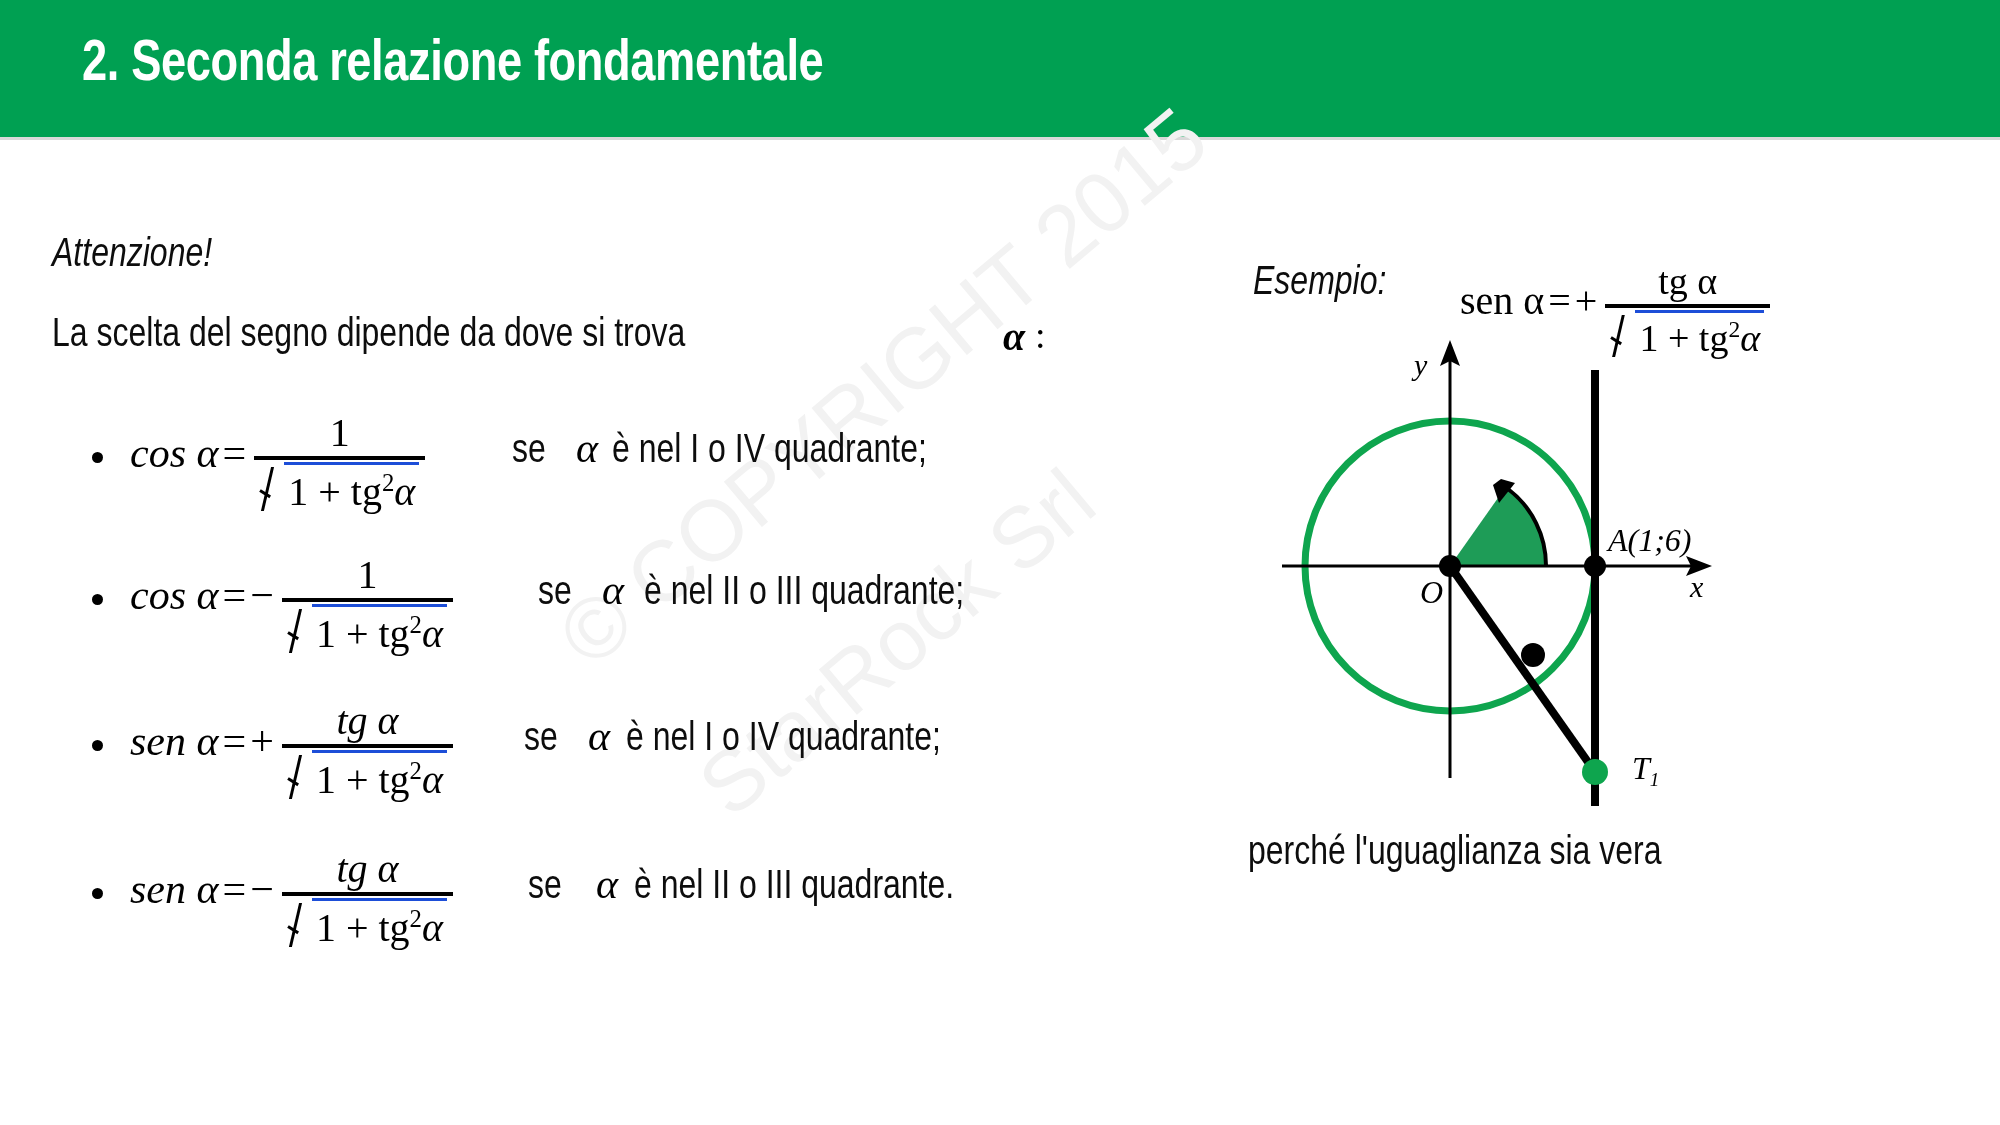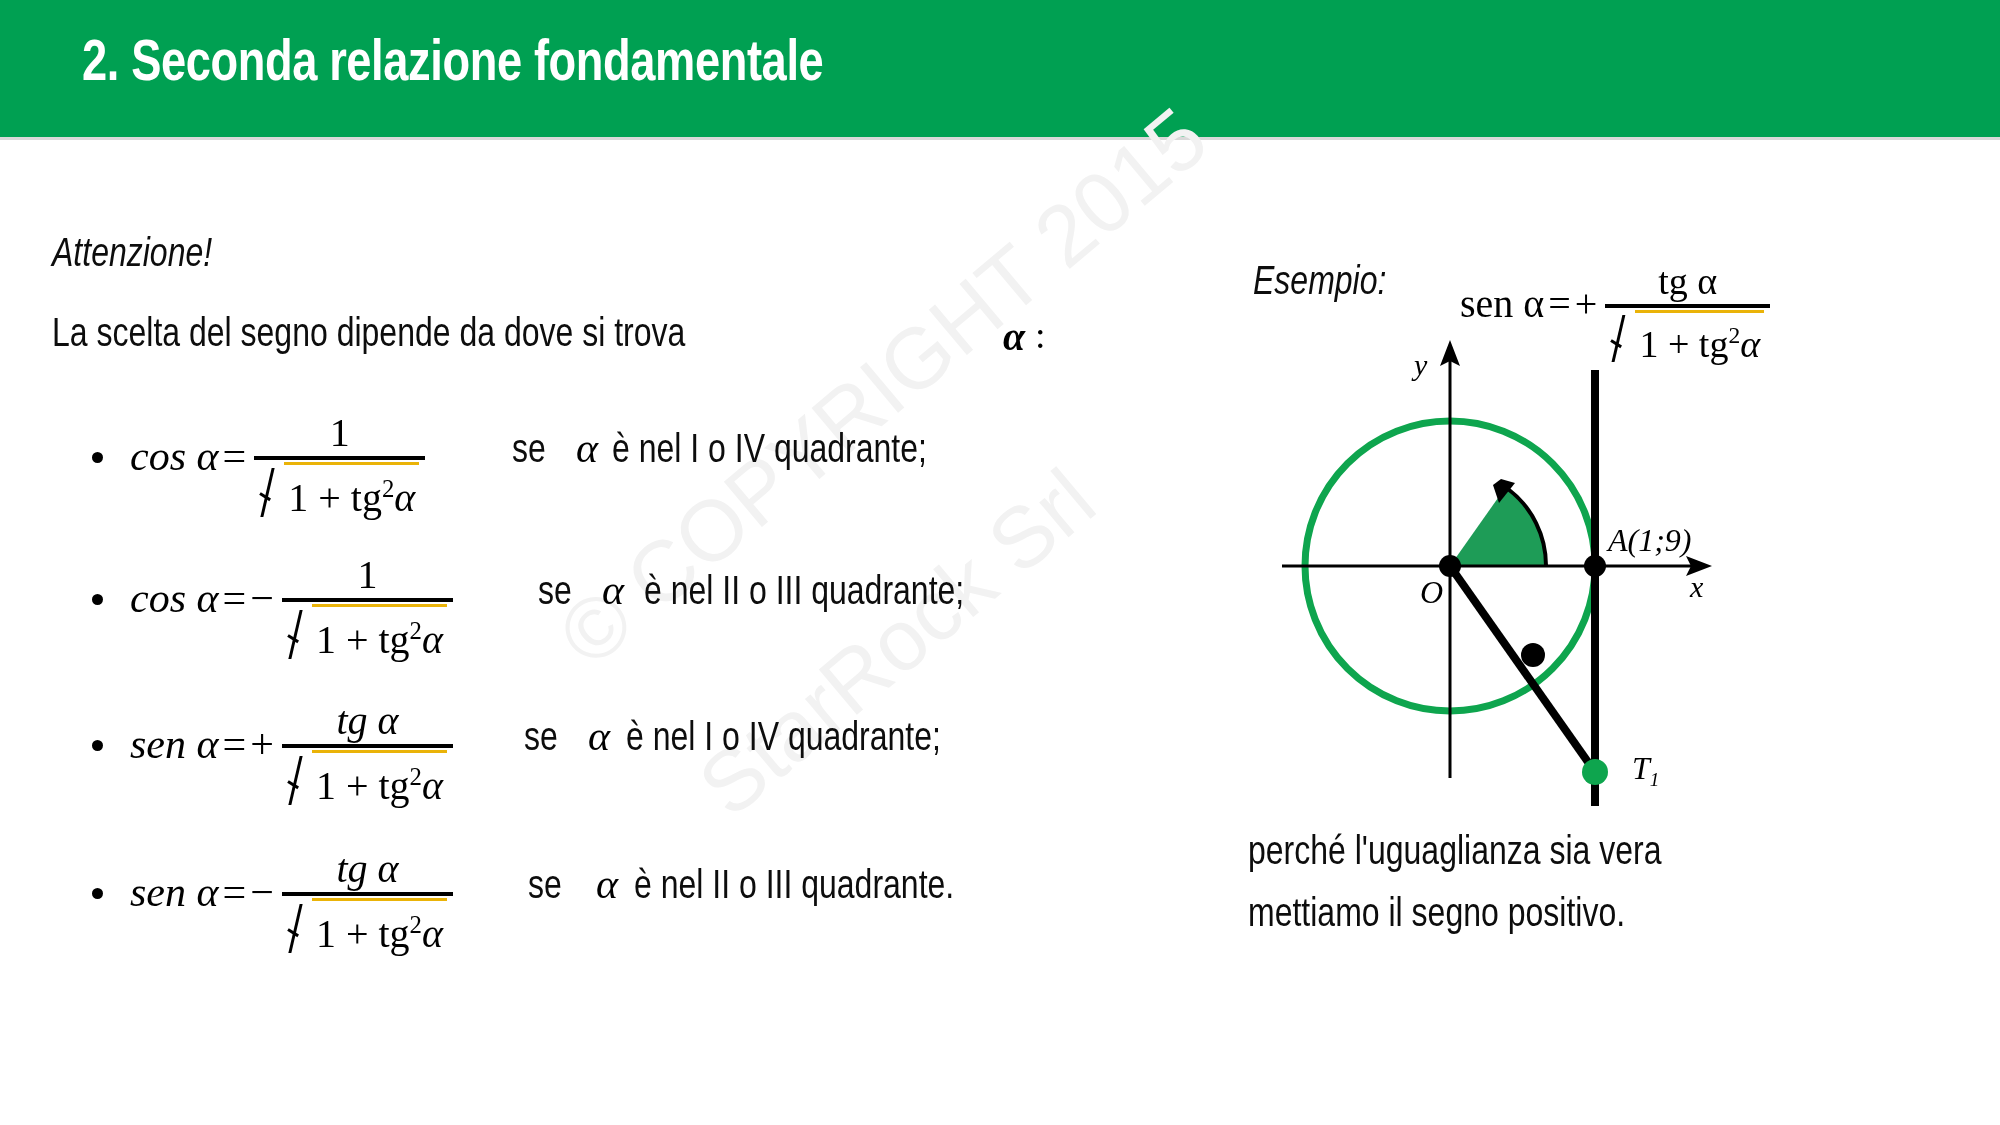--- a/index.html
+++ b/index.html
@@ -135,22 +135,22 @@
   .sqrt::after{
     content:"";
     position:absolute;left:0px;top:52%;
     width:12px;height:0;
     border-top:3px solid #000;
     transform:rotate(32deg);
     transform-origin:left center;
   }
   .sqrt > .radicand{
     display:inline-block;
-    border-top:3px solid #eab308;
-    padding:10px 4px 0 4px;
+    border-top:3px solid #1d4ed8;
+    padding:4px 4px 0 4px;
   }
   sup.exp{font-size:0.62em;vertical-align:super;}
   .cond{
     position:absolute;
     font-size:40px;
     font-family:"Liberation Sans", sans-serif;
     color:#0d0d0d;
     transform:scaleX(0.80);
     transform-origin:left top;
     white-space:nowrap;
@@ -333,26 +333,23 @@
 
       <circle cx="283" cy="325" r="12" fill="#000"></circle>
 
       <circle cx="345" cy="442" r="13" fill="#0EA54E"></circle>
     </svg>
 
     
     <div class="mathserif" style="position:absolute;left:164px;top:18px;font-size:30px;font-style:italic;">y</div>
     <div class="mathserif" style="position:absolute;left:440px;top:240px;font-size:30px;font-style:italic;">x</div>
     <div class="mathserif" style="position:absolute;left:170px;top:244px;font-size:32px;font-style:italic;">O</div>
-    <div class="mathserif" style="position:absolute;left:358px;top:192px;font-size:32px;font-style:italic;">A(1;9)</div>
+    <div class="mathserif" style="position:absolute;left:358px;top:192px;font-size:32px;font-style:italic;">A(1;6)</div>
     <div class="mathserif" style="position:absolute;left:382px;top:420px;font-size:32px;font-style:italic;"><span>T</span><sub style="font-size:0.6em;">1</sub></div>
   </div>
 
   <div id="para">
     <div class="para-line">
       <span class="txt">perché l'uguaglianza sia vera</span>
     </div>
-    <div class="para-line">
-      <span class="txt">mettiamo il segno positivo.</span>
-    </div>
   </div>
 
 </div>
 
 </body></html>

